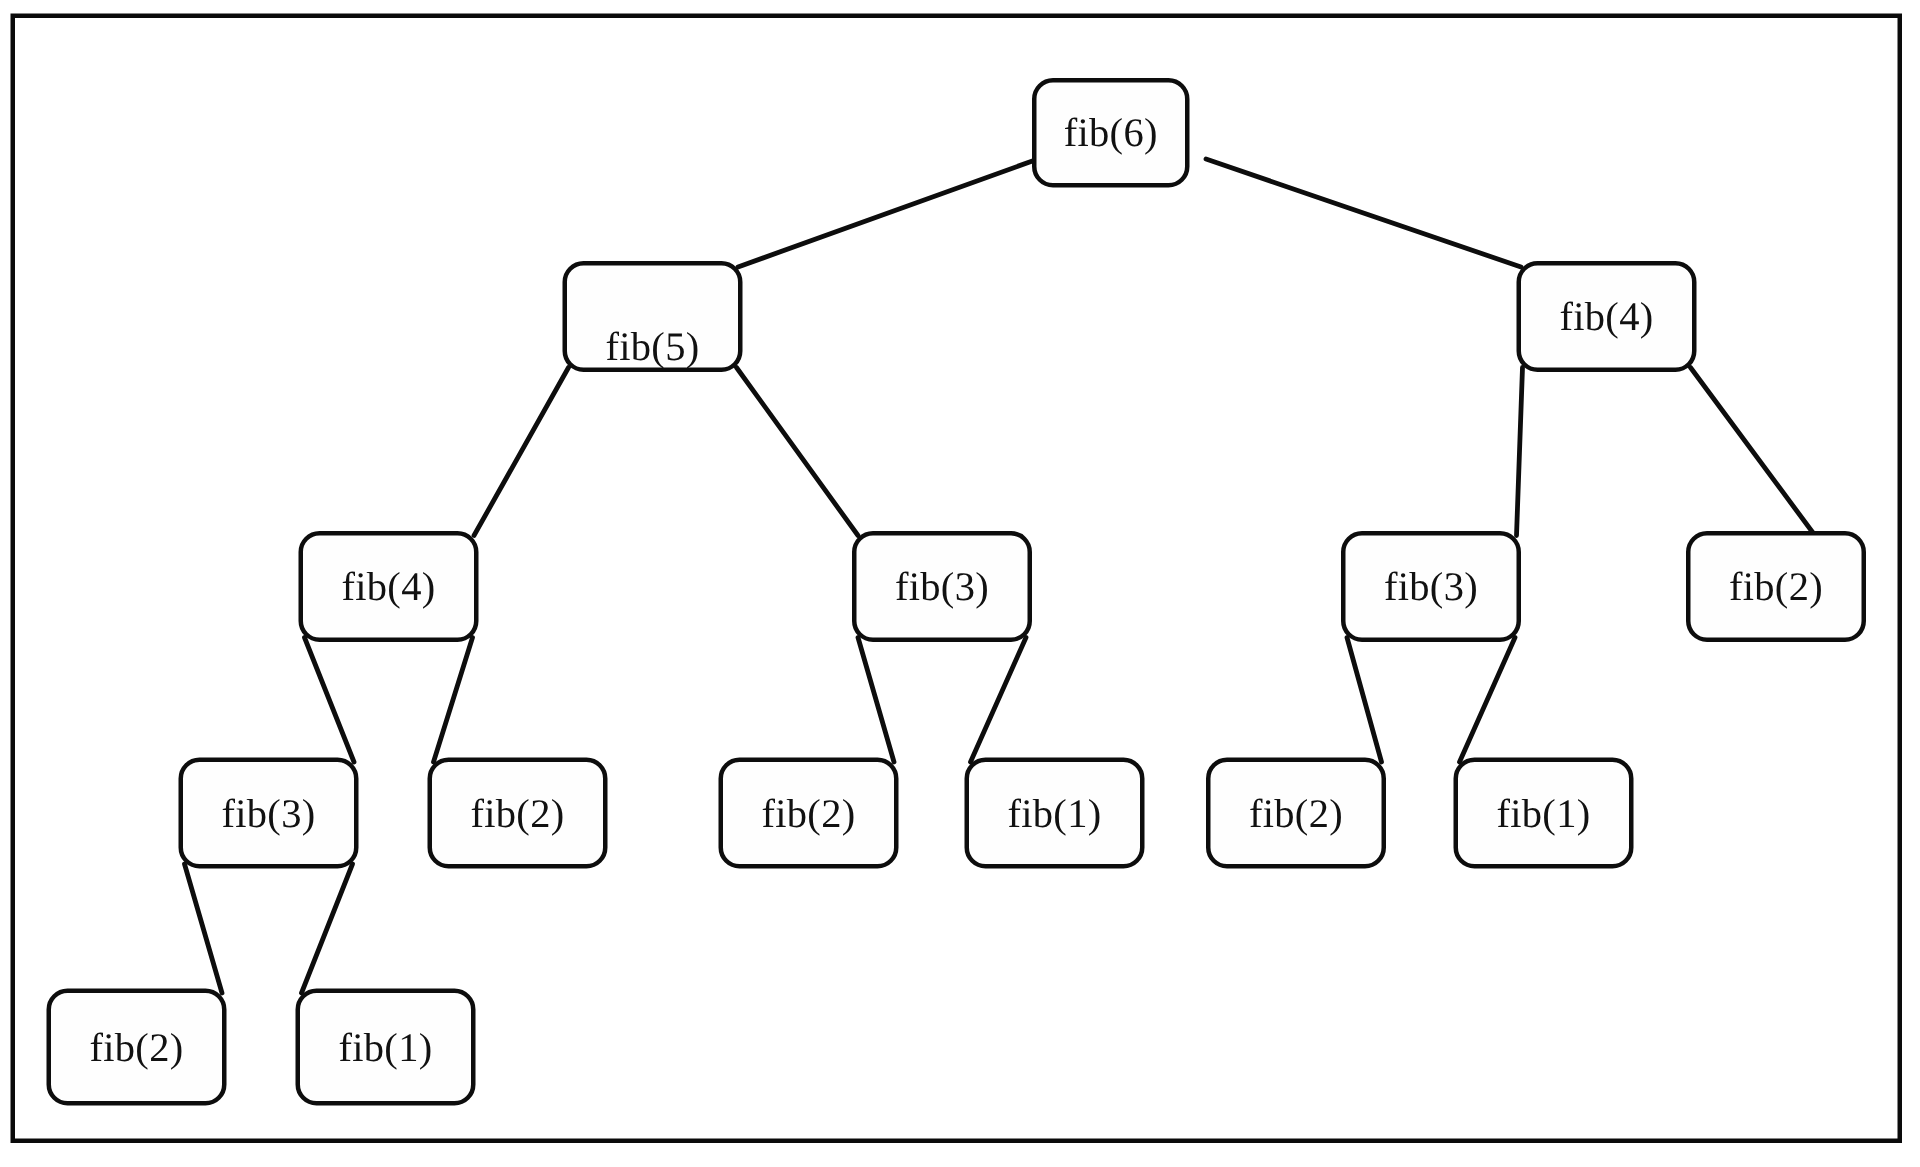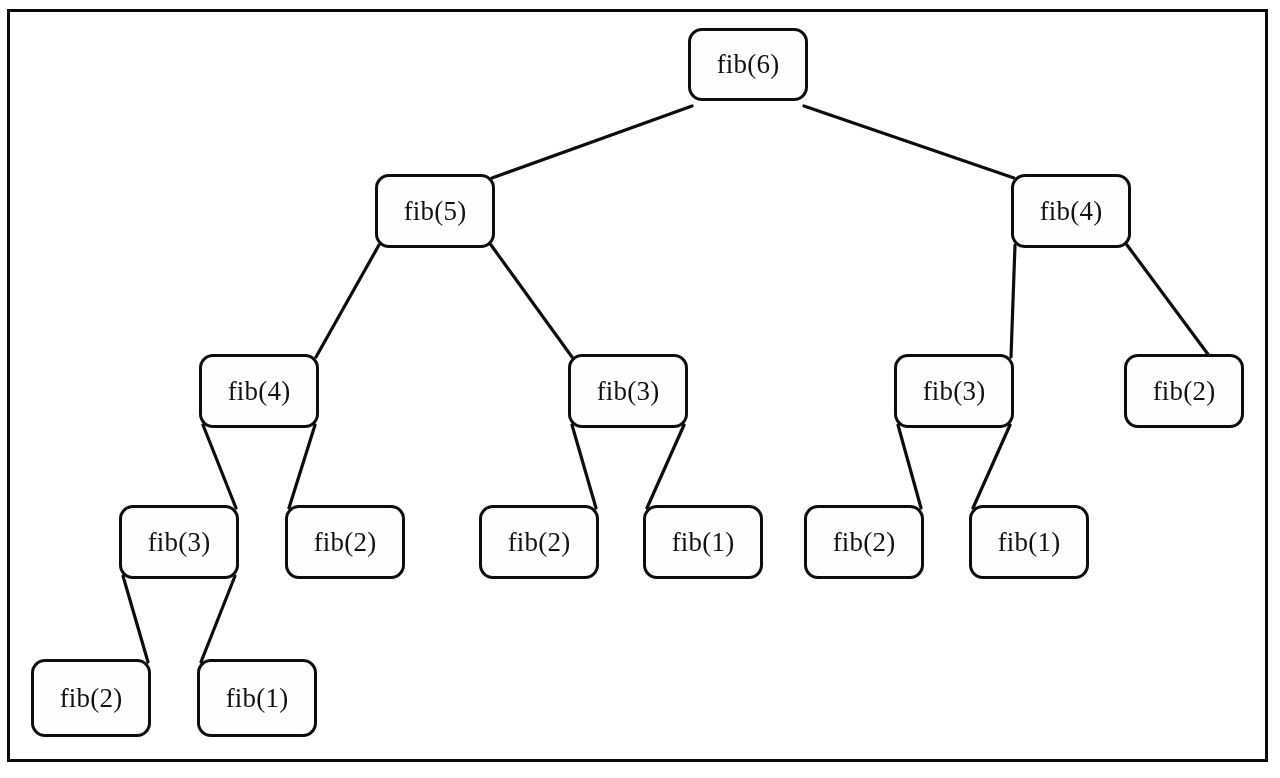--- a/index.html
+++ b/index.html
@@ -72,24 +72,24 @@
       <line x1="315" y1="425" x2="289" y2="508" stroke="#0d0d0d" stroke-width="3.2" stroke-linecap="round"></line>
       <line x1="572" y1="425" x2="596" y2="508" stroke="#0d0d0d" stroke-width="3.2" stroke-linecap="round"></line>
       <line x1="684" y1="425" x2="647" y2="508" stroke="#0d0d0d" stroke-width="3.2" stroke-linecap="round"></line>
       <line x1="898" y1="425" x2="921" y2="508" stroke="#0d0d0d" stroke-width="3.2" stroke-linecap="round"></line>
       <line x1="1010" y1="425" x2="973" y2="508" stroke="#0d0d0d" stroke-width="3.2" stroke-linecap="round"></line>
       <line x1="123" y1="576" x2="148" y2="662" stroke="#0d0d0d" stroke-width="3.2" stroke-linecap="round"></line>
       <line x1="235" y1="576" x2="201" y2="662" stroke="#0d0d0d" stroke-width="3.2" stroke-linecap="round"></line>
     </svg>
 
   <div id="node-layer">
-      <div class="node" style="left: 688px; top: 28px; width: 120px; height: 73px; border-radius: 14px; border-width: 3.5px; border-color: rgb(13, 13, 13); background: rgb(254, 254, 254); font-size: 27px;">
+      <div class="node" style="left: 688px; top: 52px; width: 105px; height: 73px; border-radius: 14px; border-width: 3.5px; border-color: rgb(13, 13, 13); background: rgb(254, 254, 254); font-size: 27px;">
         <span class="node-label" style="color: rgb(17, 17, 17);">fib(6)</span>
       </div>
-      <div class="node" style="left: 375px; top: 174px; width: 120px; height: 74px; border-radius: 14px; border-width: 3.5px; border-color: rgb(13, 13, 13); background: rgb(254, 254, 254); font-size: 27px;">
+      <div class="node" style="left: 375px; top: 174px; width: 120px; height: 74px; border-radius: 14px; border-width: 3.5px; border-color: rgb(13, 13, 13); background: rgb(254, 254, 254); font-size: 27px; align-items: flex-end;">
         <span class="node-label" style="color: rgb(17, 17, 17);">fib(5)</span>
       </div>
       <div class="node" style="left: 1011px; top: 174px; width: 120px; height: 74px; border-radius: 14px; border-width: 3.5px; border-color: rgb(13, 13, 13); background: rgb(254, 254, 254); font-size: 27px;">
         <span class="node-label" style="color: rgb(17, 17, 17);">fib(4)</span>
       </div>
       <div class="node" style="left: 199px; top: 354px; width: 120px; height: 74px; border-radius: 14px; border-width: 3.5px; border-color: rgb(13, 13, 13); background: rgb(254, 254, 254); font-size: 27px;">
         <span class="node-label" style="color: rgb(17, 17, 17);">fib(4)</span>
       </div>
       <div class="node" style="left: 568px; top: 354px; width: 120px; height: 74px; border-radius: 14px; border-width: 3.5px; border-color: rgb(13, 13, 13); background: rgb(254, 254, 254); font-size: 27px;">
         <span class="node-label" style="color: rgb(17, 17, 17);">fib(3)</span>

